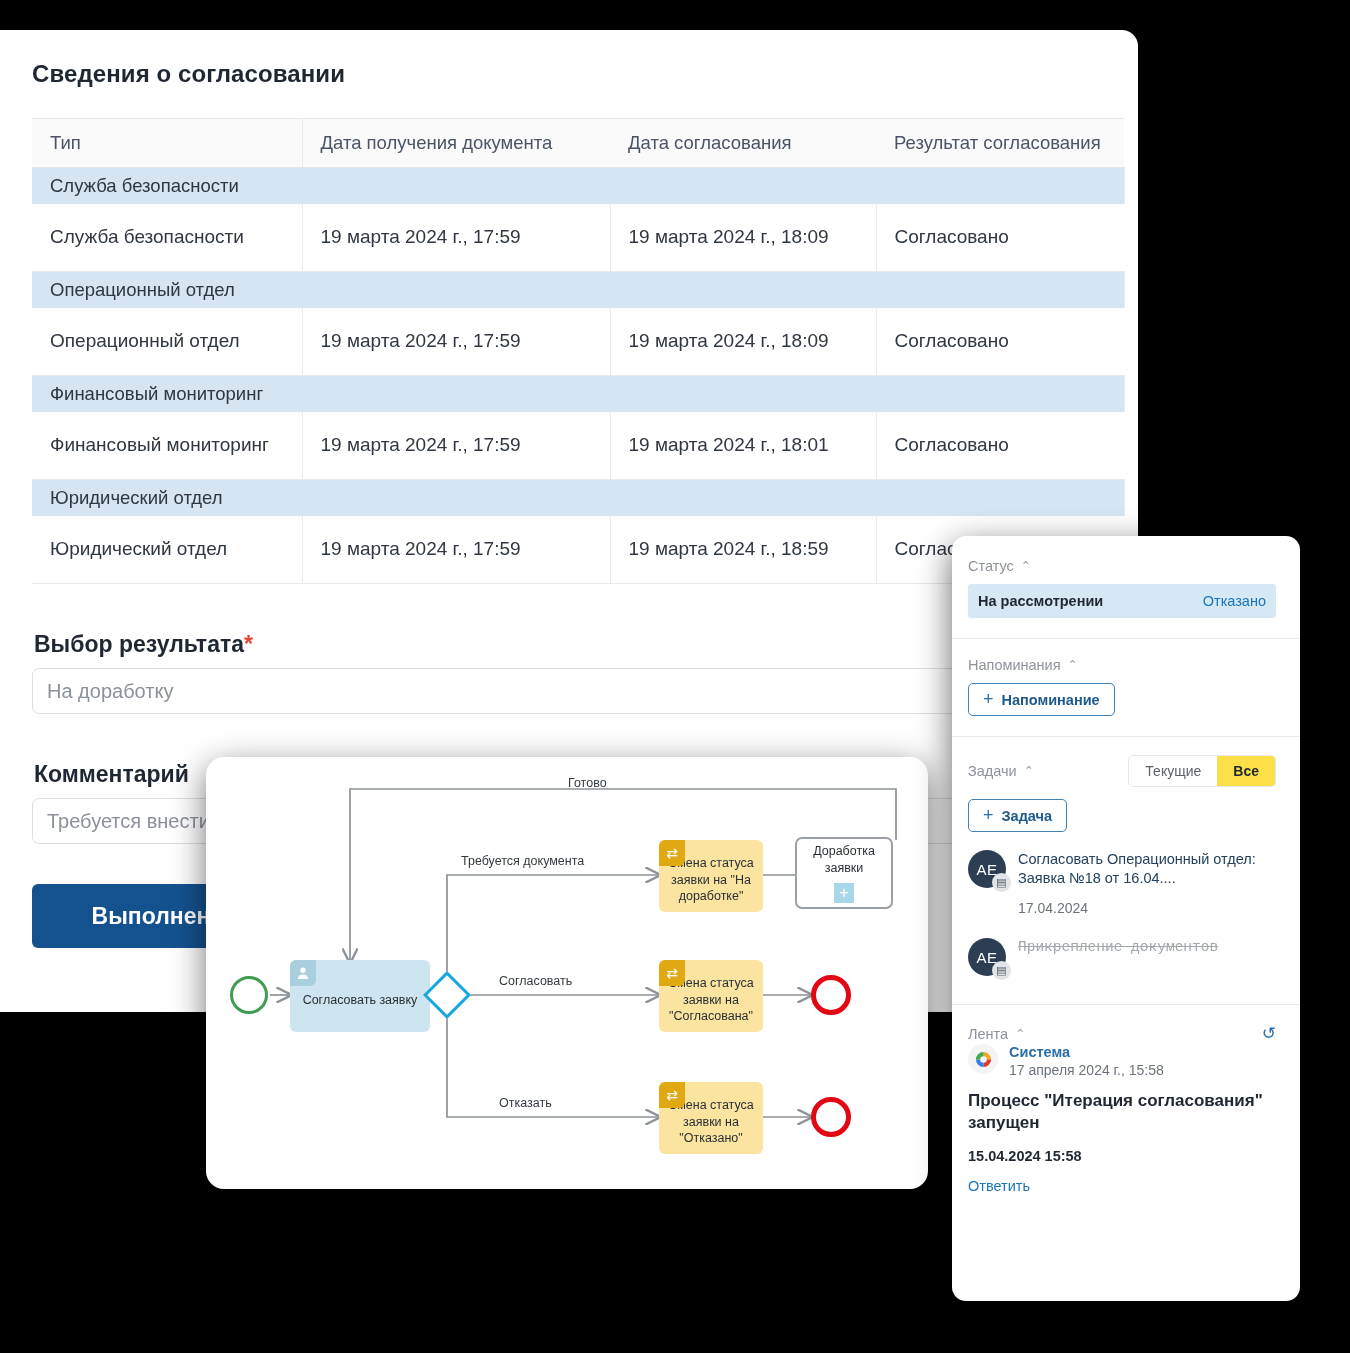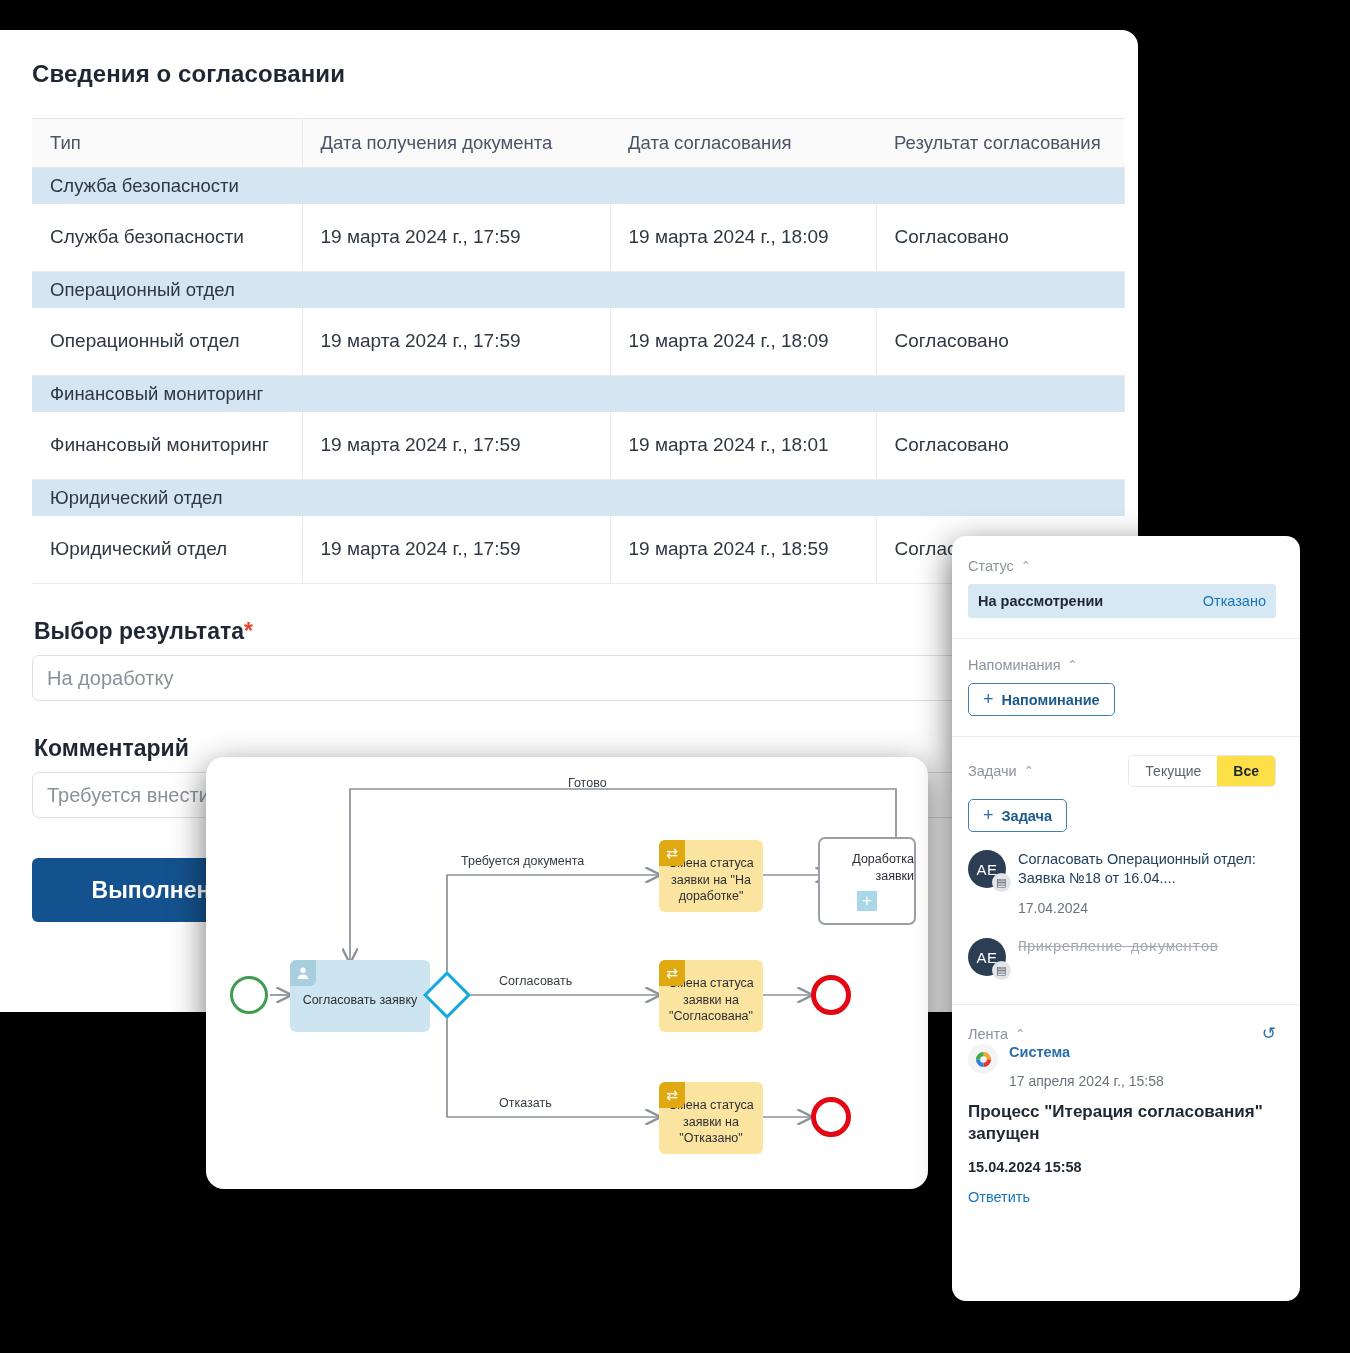--- a/index.html
+++ b/index.html
@@ -65,21 +65,21 @@
     font-size: 18.5px;
     color: #2f3742;
     border-bottom: none;
     border-right: none;
   }
 
   .field-label {
     font-size: 23px;
     font-weight: 700;
     color: #1f2733;
-    margin: 34px 0 10px 2px;
+    margin: 47px 0 10px 2px;
   }
   .field-label .req { color: #e8422e; font-weight: 700; }
   .form-ctl {
     width: 1090px; height: 46px;
     border: 1px solid #dcdfe4;
     border-radius: 7px;
     background: #fff;
     display: flex; align-items: center;
     padding: 0 14px;
     font-size: 20px;
@@ -270,21 +270,21 @@
     margin-bottom: 18px;
   }
   .refresh { margin-left: auto; color: #2a6fa8; font-size: 17px; cursor: pointer; }
   .feed-head { display: flex; gap: 11px; align-items: flex-start; }
   .sys-logo {
     width: 30px; height: 30px; flex: 0 0 30px;
     border-radius: 50%; background: #f3f4f6;
     display: flex; align-items: center; justify-content: center;
   }
   .feed-name { color: #2a6fa8; font-weight: 700; font-size: 14.5px; }
-  .feed-ts { color: #6c737d; font-size: 14px; margin-top: 13px; }
+  .feed-ts { color: #6c737d; font-size: 14px; margin-top: 2px; }
   .feed-body {
     margin-top: 12px; font-size: 17px; font-weight: 700;
     color: #1f2733; line-height: 1.3;
   }
   .feed-when { margin-top: 14px; font-size: 14.5px; font-weight: 700; color: #1f2733; }
   .feed-reply { margin-top: 14px; font-size: 14.5px; color: #1775bb; cursor: pointer; }
 </style>
 </head>
 <body>
 
@@ -403,21 +403,21 @@
       <span>Согласовать заявку</span>
     </div>
 
     <div class="bp-gw" style="left:224px;top:221px;"></div>
 
     <div class="bp-task-yellow" style="left:453px;top:83px;width:104px;height:72px;">
       <span class="bp-badge">⇄</span>
       <span>Смена статуса заявки на "На доработке"</span>
     </div>
 
-    <div class="bp-subproc" style="left:612px;top:80px;width:98px;height:88px;text-align:right;">
+    <div class="bp-subproc" style="left:589px;top:80px;width:98px;height:72px;">
       <span>Доработка заявки</span>
       <span class="bp-plus">+</span>
     </div>
 
     <div class="bp-task-yellow" style="left:453px;top:203px;width:104px;height:72px;">
       <span class="bp-badge">⇄</span>
       <span>Смена статуса заявки на "Согласована"</span>
     </div>
 
     <div class="bp-task-yellow" style="left:453px;top:325px;width:104px;height:72px;">

